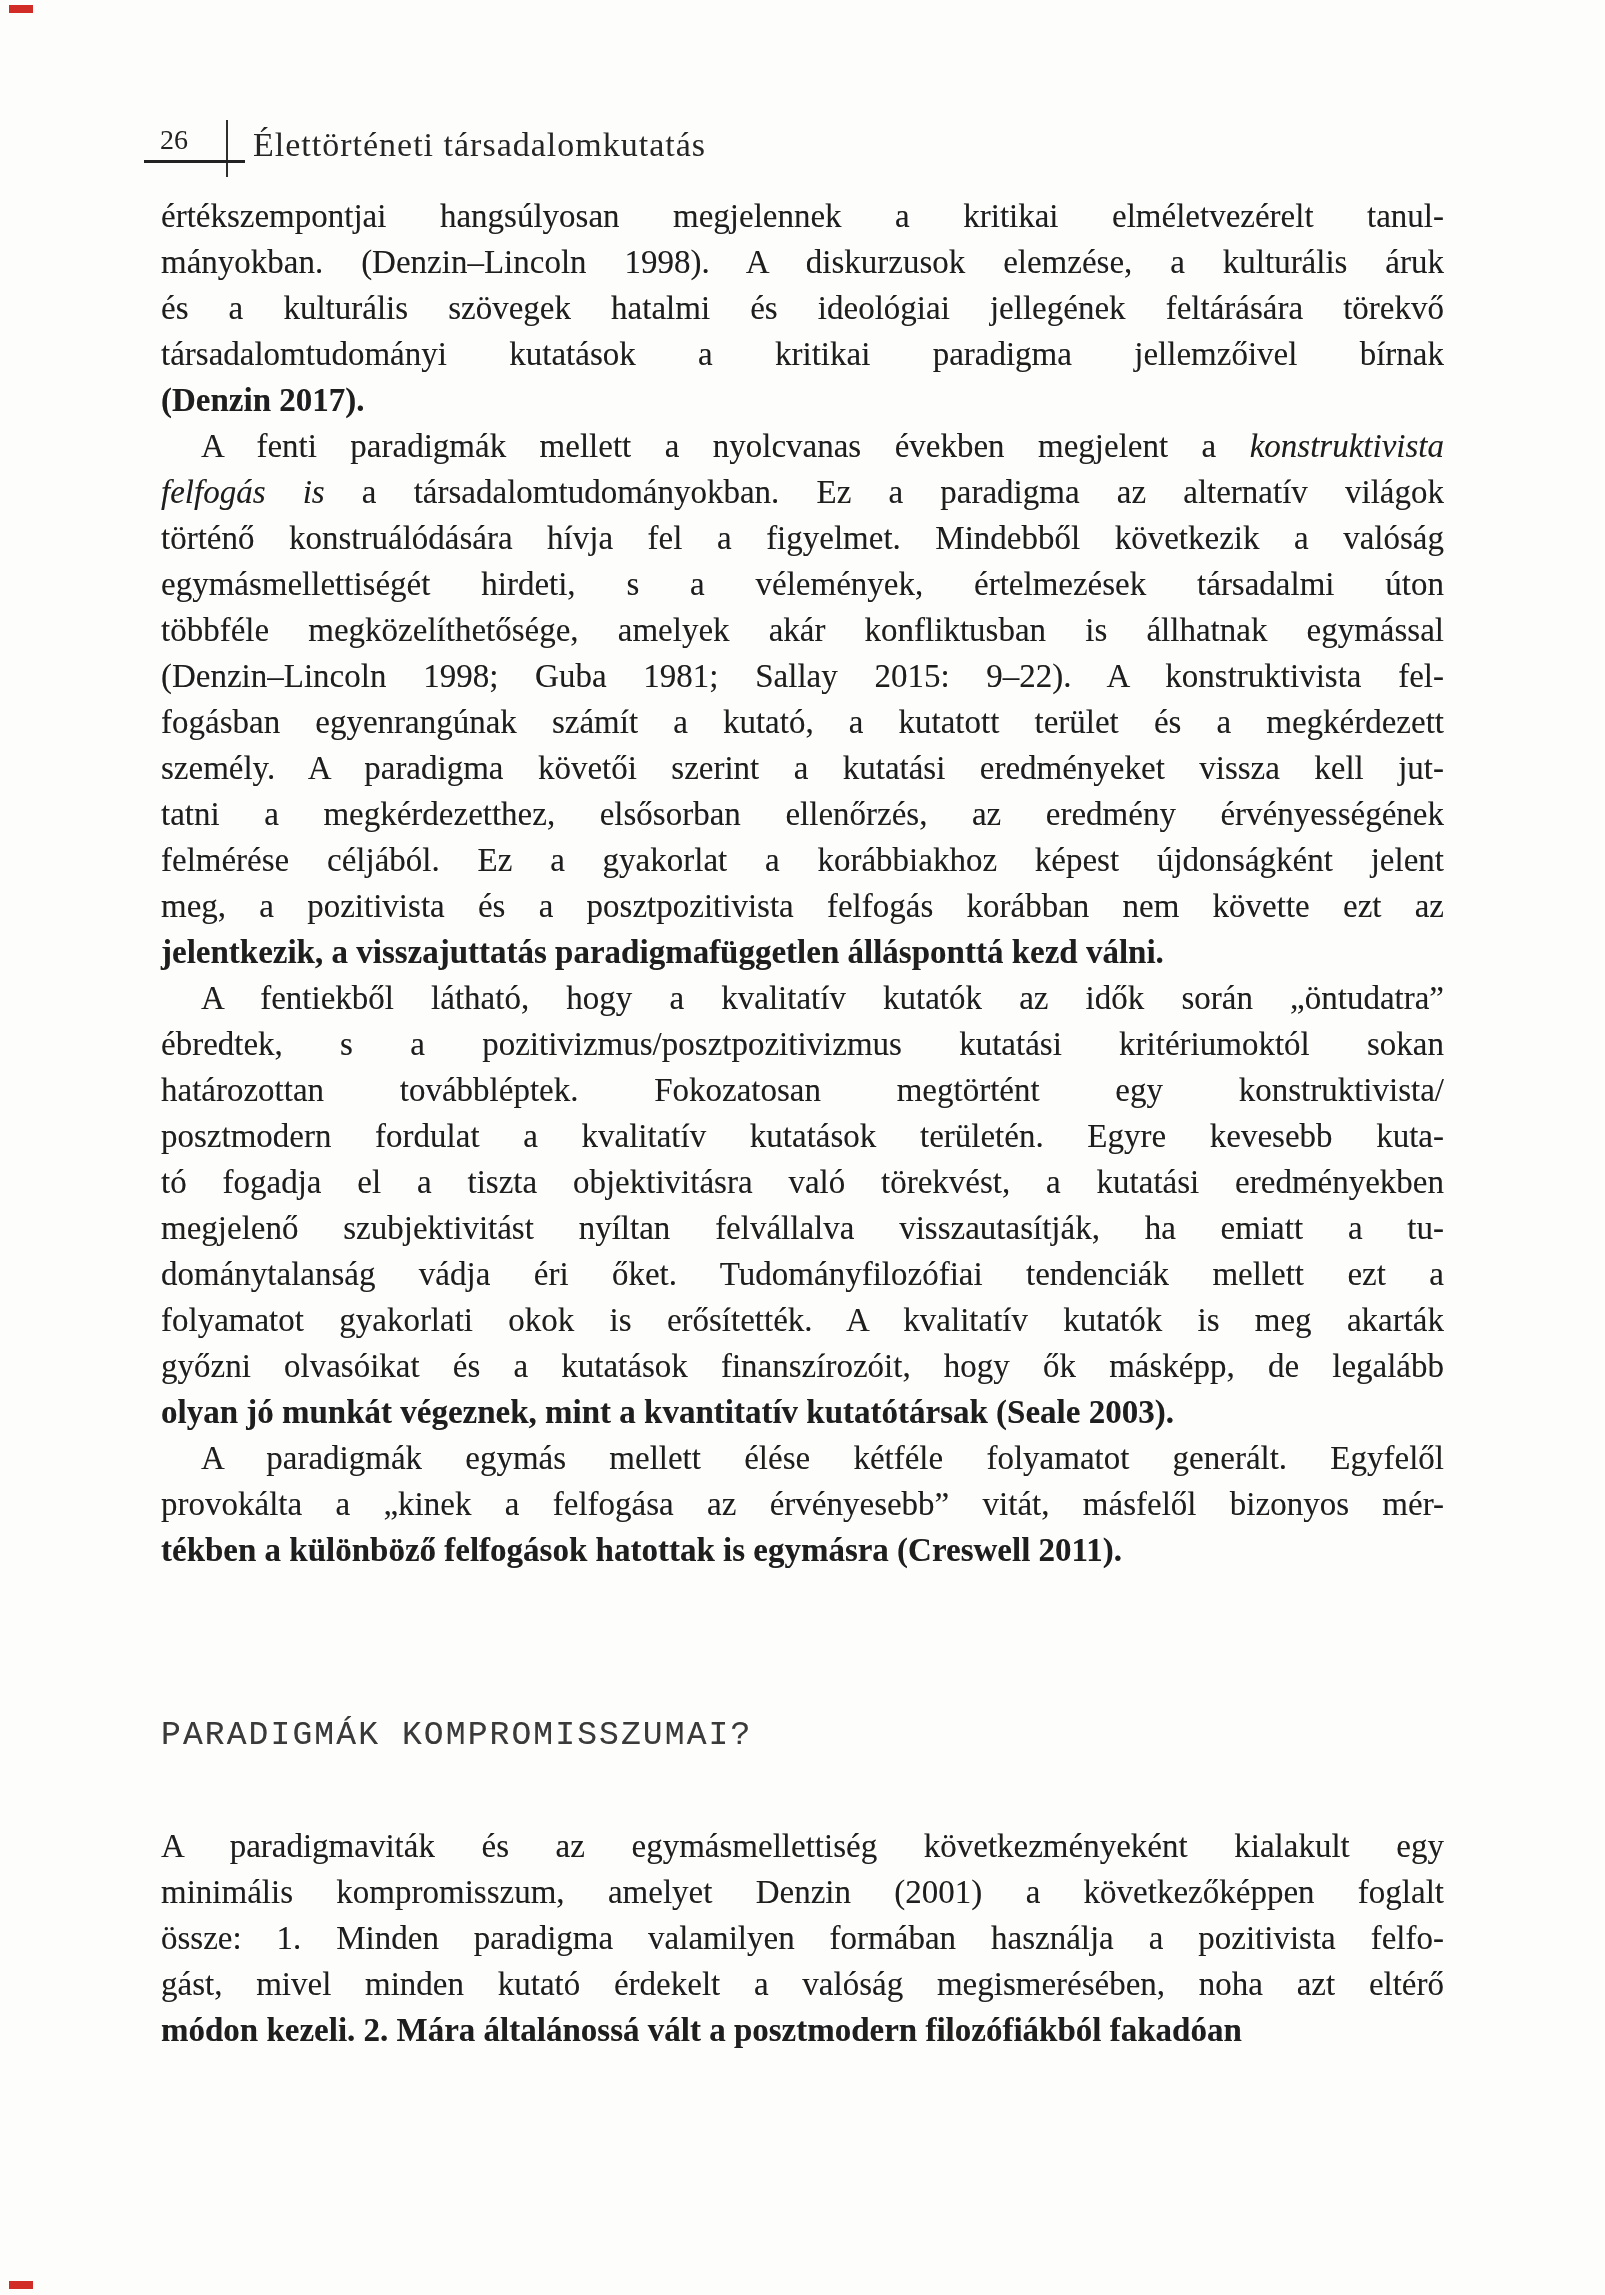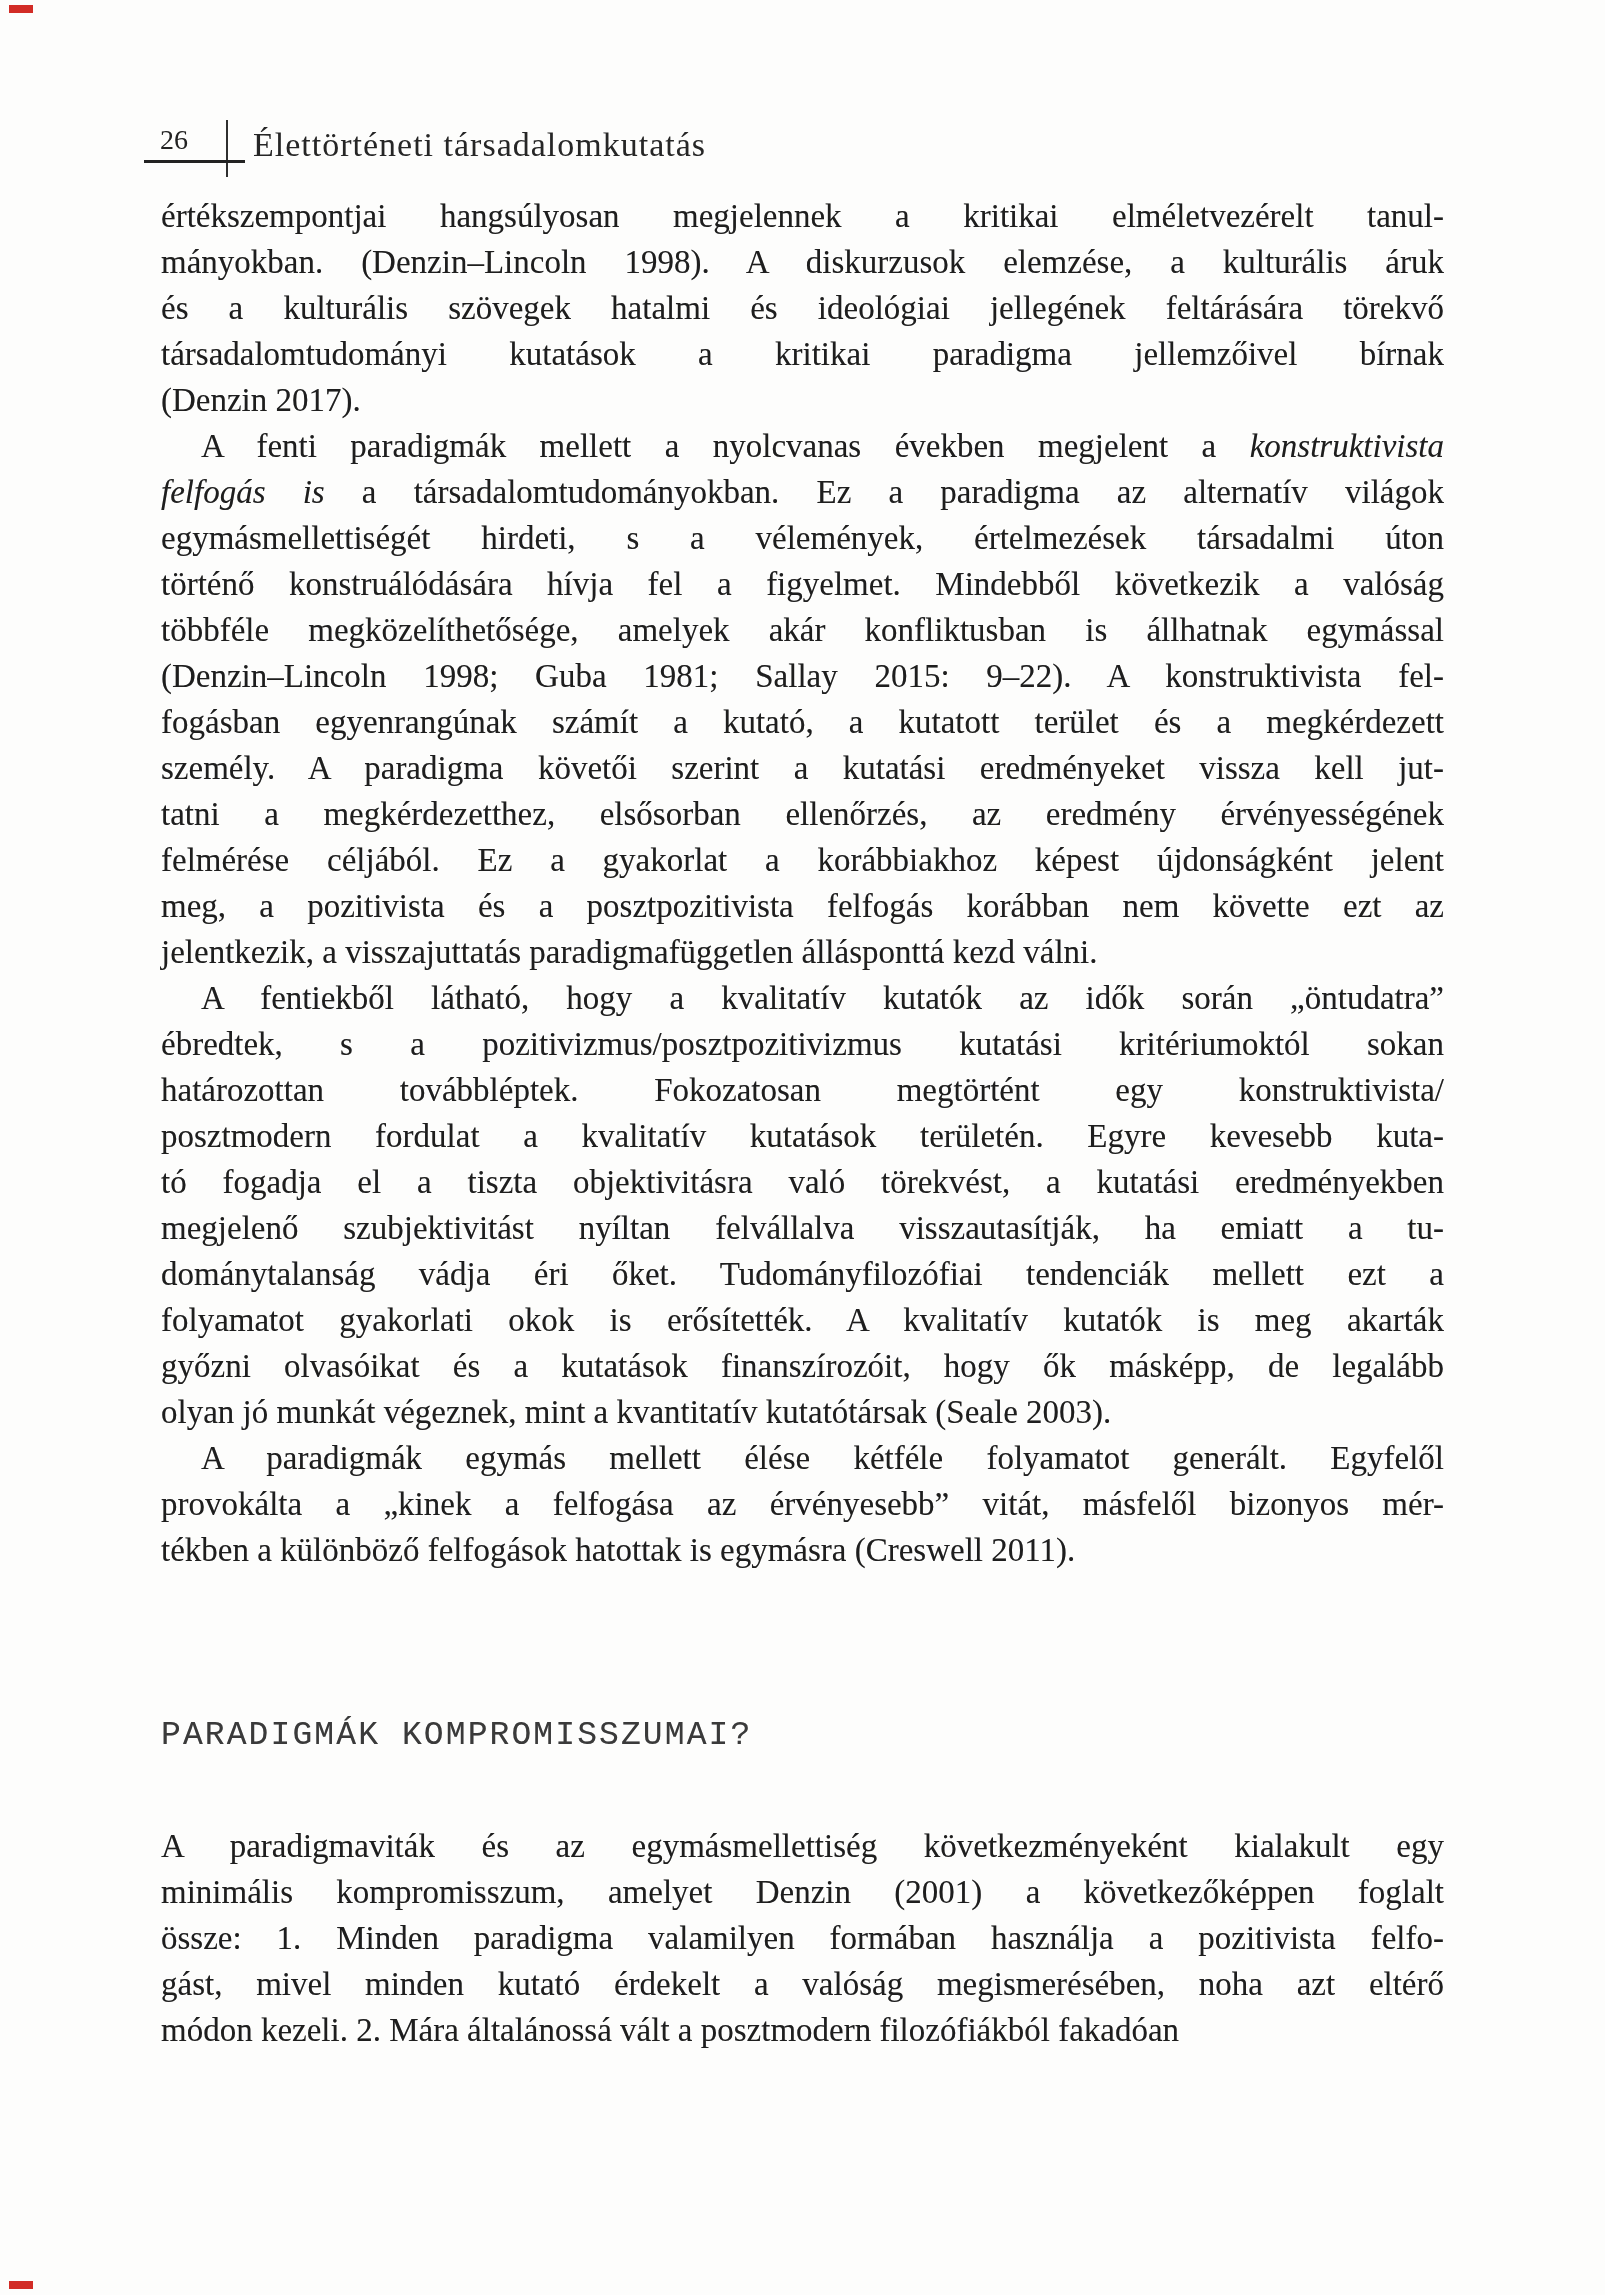--- a/index.html
+++ b/index.html
@@ -68,20 +68,21 @@
     text-shadow: 0 0 0.4px rgba(20,20,20,0.35);
   }
   .para { margin: 0; }
   .line {
     text-align: justify;
     text-align-last: justify;
   }
   .line.line-last {
     text-align: left;
     text-align-last: left;
+    font-weight: bold;
   }
   .para.indent .line:first-child { text-indent: 40px; }
   em { font-style: italic; }
 
   .section-heading {
     font-weight: 400;
     font-size: 33px;
     line-height: 34px;
     letter-spacing: 2.1px;
     color: #3a3a3a;
@@ -108,22 +109,22 @@
       <div class="para">
         <div class="line">értékszempontjai hangsúlyosan megjelennek a kritikai elméletvezérelt tanul-</div>
         <div class="line">mányokban. (Denzin–Lincoln 1998). A diskurzusok elemzése, a kulturális áruk</div>
         <div class="line">és a kulturális szövegek hatalmi és ideológiai jellegének feltárására törekvő</div>
         <div class="line">társadalomtudományi kutatások a kritikai paradigma jellemzőivel bírnak</div>
         <div class="line line-last">(Denzin 2017).</div>
       </div>
       <div class="para indent">
         <div class="line">A fenti paradigmák mellett a nyolcvanas években megjelent a <em>konstruktivista</em></div>
         <div class="line"><em>felfogás is</em> a társadalomtudományokban. Ez a paradigma az alternatív világok</div>
+        <div class="line">történő konstruálódására hívja fel a figyelmet. Mindebből következik a valóság</div>
         <div class="line">egymásmellettiségét hirdeti, s a vélemények, értelmezések társadalmi úton</div>
-        <div class="line">történő konstruálódására hívja fel a figyelmet. Mindebből következik a valóság</div>
         <div class="line">többféle megközelíthetősége, amelyek akár konfliktusban is állhatnak egymással</div>
         <div class="line">(Denzin–Lincoln 1998; Guba 1981; Sallay 2015: 9–22). A konstruktivista fel-</div>
         <div class="line">fogásban egyenrangúnak számít a kutató, a kutatott terület és a megkérdezett</div>
         <div class="line">személy. A paradigma követői szerint a kutatási eredményeket vissza kell jut-</div>
         <div class="line">tatni a megkérdezetthez, elsősorban ellenőrzés, az eredmény érvényességének</div>
         <div class="line">felmérése céljából. Ez a gyakorlat a korábbiakhoz képest újdonságként jelent</div>
         <div class="line">meg, a pozitivista és a posztpozitivista felfogás korábban nem követte ezt az</div>
         <div class="line line-last">jelentkezik, a visszajuttatás paradigmafüggetlen állásponttá kezd válni.</div>
       </div>
       <div class="para indent">

